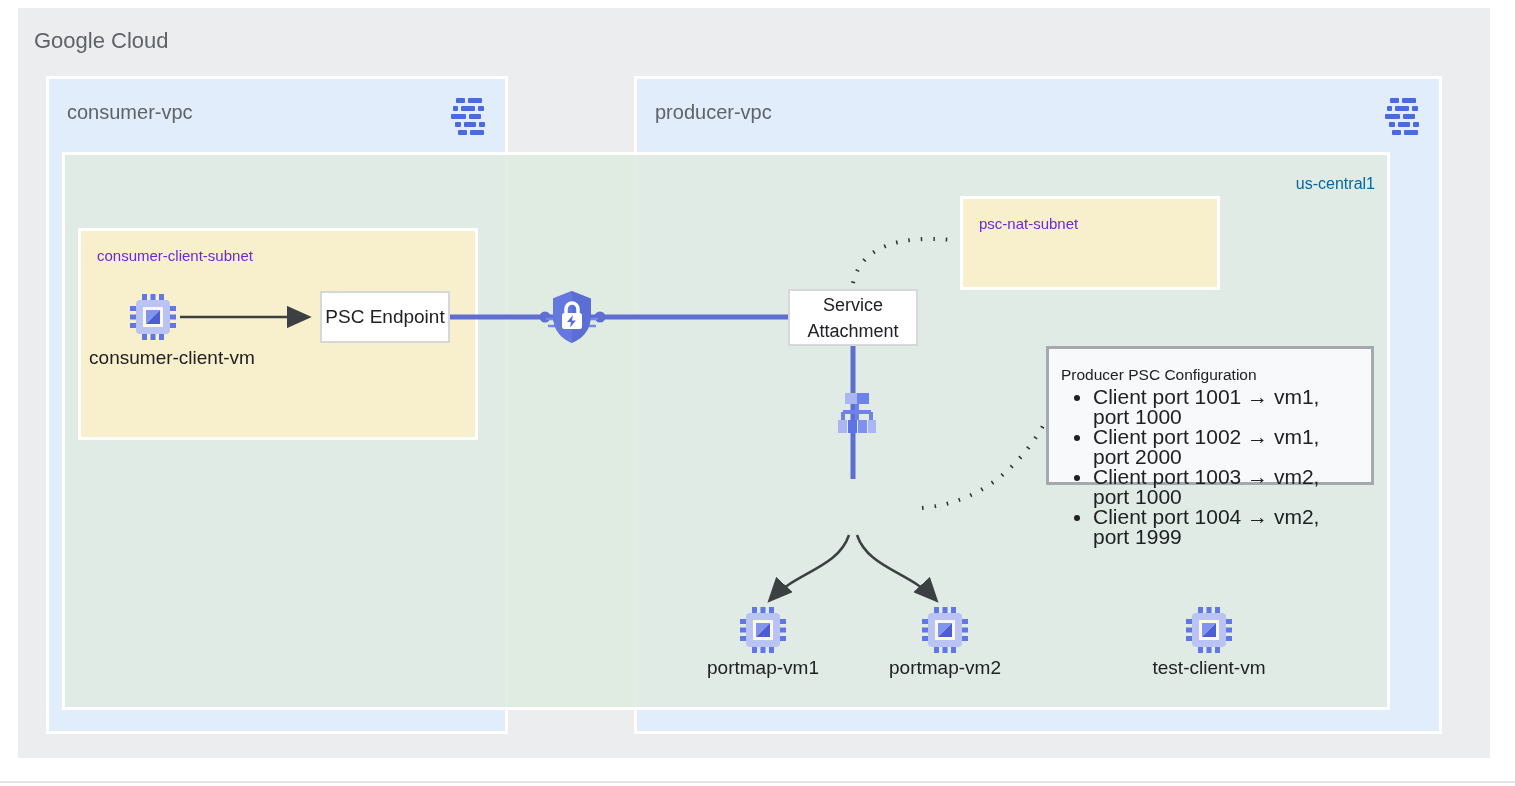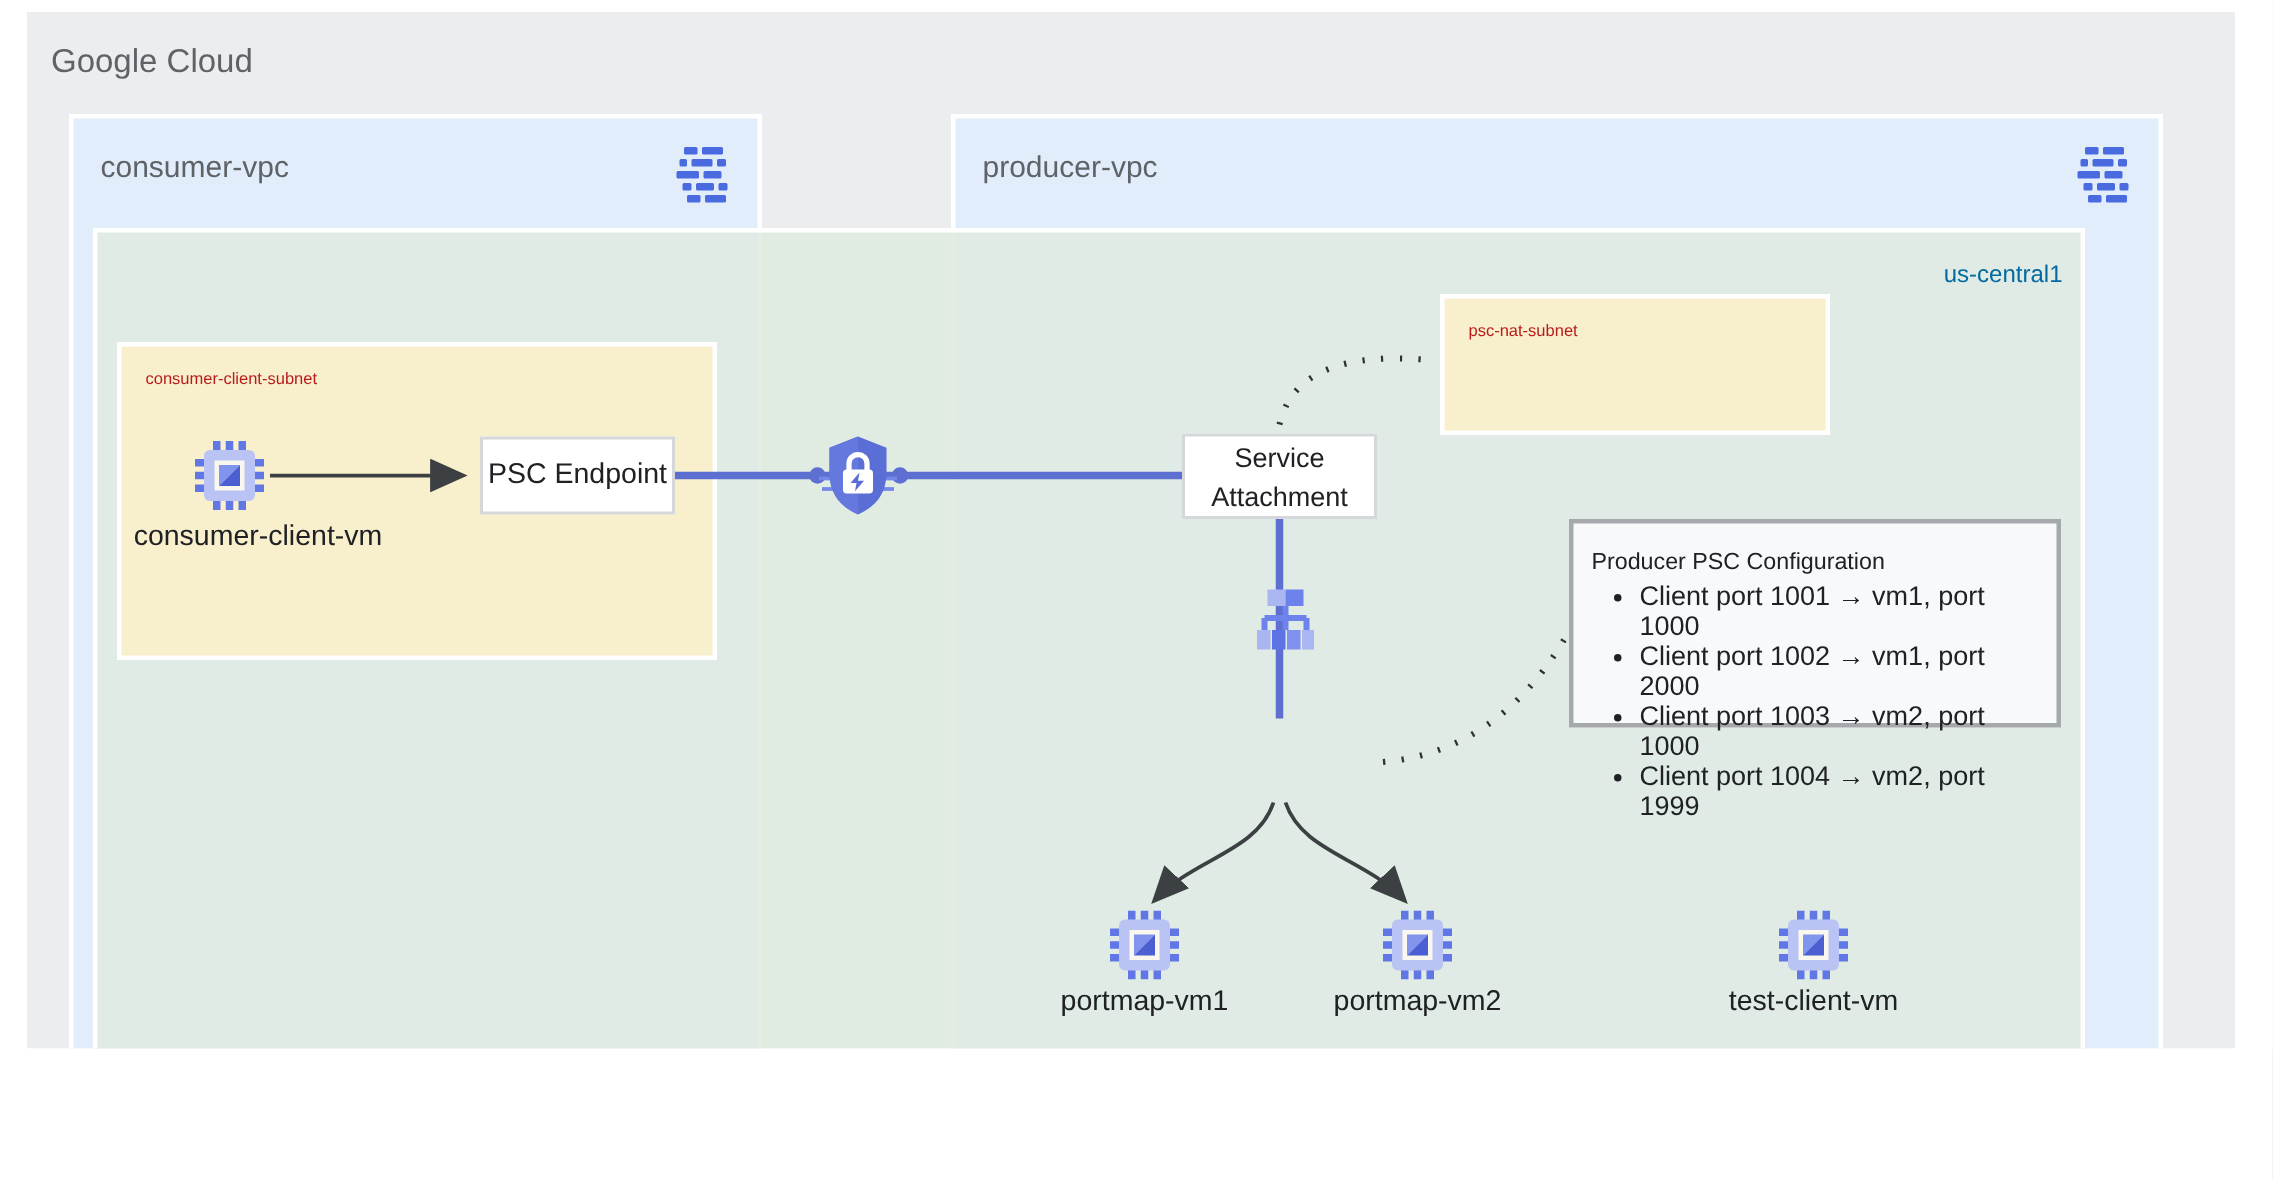--- a/index.html
+++ b/index.html
@@ -1,55 +1,55 @@
 <!DOCTYPE html>
 <html><head>
 <meta charset="utf-8">
 <style>
   * { margin: 0; padding: 0; box-sizing: border-box; }
   html,body { background: #fff; }
   body { font-family: "Liberation Sans", "DejaVu Sans", sans-serif; }
-  .stage { position: relative; width: 1515px; height: 699px; background: #fff; overflow: hidden; }
+  .stage { position: relative; width: 1515px; height: 786px; background: #fff; overflow: hidden; }
 
   .gcp-box { position: absolute; left: 18px; top: 8px; width: 1472px; height: 750px; background: #ebedef; }
   .gcp-title { position: absolute; left: 34px; top: 28px; font-size: 22px; color: #5f6368; }
 
   .vpc-box { position: absolute; top: 76px; height: 658px; background: #e1edfa; border: 3px solid #ffffff; }
   .vpc-consumer { left: 46px; width: 462px; }
   .vpc-producer { left: 634px; width: 808px; }
   .vpc-label { position: absolute; left: 18px; top: 22px; font-size: 20px; color: #5f6368; }
   .vpc-icon { position: absolute; right: 16px; top: 18px; width: 40px; height: 40px; }
 
   .region-box { position: absolute; left: 62px; top: 152px; width: 1328px; height: 558px;
                 background: rgba(222,234,223,0.85); border: 3px solid #ffffff; }
   .region-label { position: absolute; right: 12px; top: 20px; font-size: 16px; color: #0369a1; }
 
   .subnet { position: absolute; background: #f8efcd; border: 3px solid #ffffff; }
-  .subnet-label { position: absolute; left: 16px; top: 16px; font-size: 11px; color: #b91c1c; }
+  .subnet-label { position: absolute; left: 16px; top: 16px; font-size: 15px; color: #6d28d9; }
   .sn-consumer-client { left: 78px; top: 228px; width: 400px; height: 212px; }
   .sn-psc-nat { left: 960px; top: 196px; width: 260px; height: 94px; }
   .sn-producer-service { left: 640px; top: 372px; width: 666px; height: 320px; }
 
   svg.overlay { position: absolute; left: 0; top: 0; width: 1515px; height: 786px; z-index: 5; pointer-events: none; }
 
   .node-box { position: absolute; background: #ffffff; border: 2px solid #d5d7da; display: flex;
               align-items: center; justify-content: center; text-align: center;
               font-size: 19px; color: #202124; line-height: 26px; z-index: 6; }
   .nb-psc-endpoint { left: 320px; top: 291px; width: 130px; height: 52px; }
   .nb-service-attachment { left: 788px; top: 289px; width: 130px; height: 57px; padding: 0 6px; font-size: 18px; }
   .nb-portmap-neg { left: 787px; top: 479px; width: 131px; height: 55px; }
 
   .icon-abs { position: absolute; z-index: 6; }
   .node-label { position: absolute; z-index: 6; font-size: 19px; color: #202124; text-align: center; }
 
   .config-box { position: absolute; left: 1046px; top: 346px; width: 328px; height: 139px;
                 background: #f8f9fa; border: 3px solid #a5a9ad; z-index: 7; padding: 17px 12px 0 12px; }
   .config-title { font-size: 15.5px; color: #202124; }
   .config-list { margin: 3px 0 0 0; padding-left: 32px; }
-  .config-list li { list-style: disc; font-size: 18px; line-height: 20px; color: #202124; }
+  .config-list li { list-style: disc; font-size: 21px; line-height: 20px; color: #202124; }
 
   .bottom-divider { position: absolute; left: 0; top: 781px; width: 1515px; height: 2px; background: #e3e5e8; }
 </style>
 </head>
 <body>
 
 <div class="stage">
 
   <div class="gcp-box"></div>
   <div class="gcp-title">Google Cloud</div>

